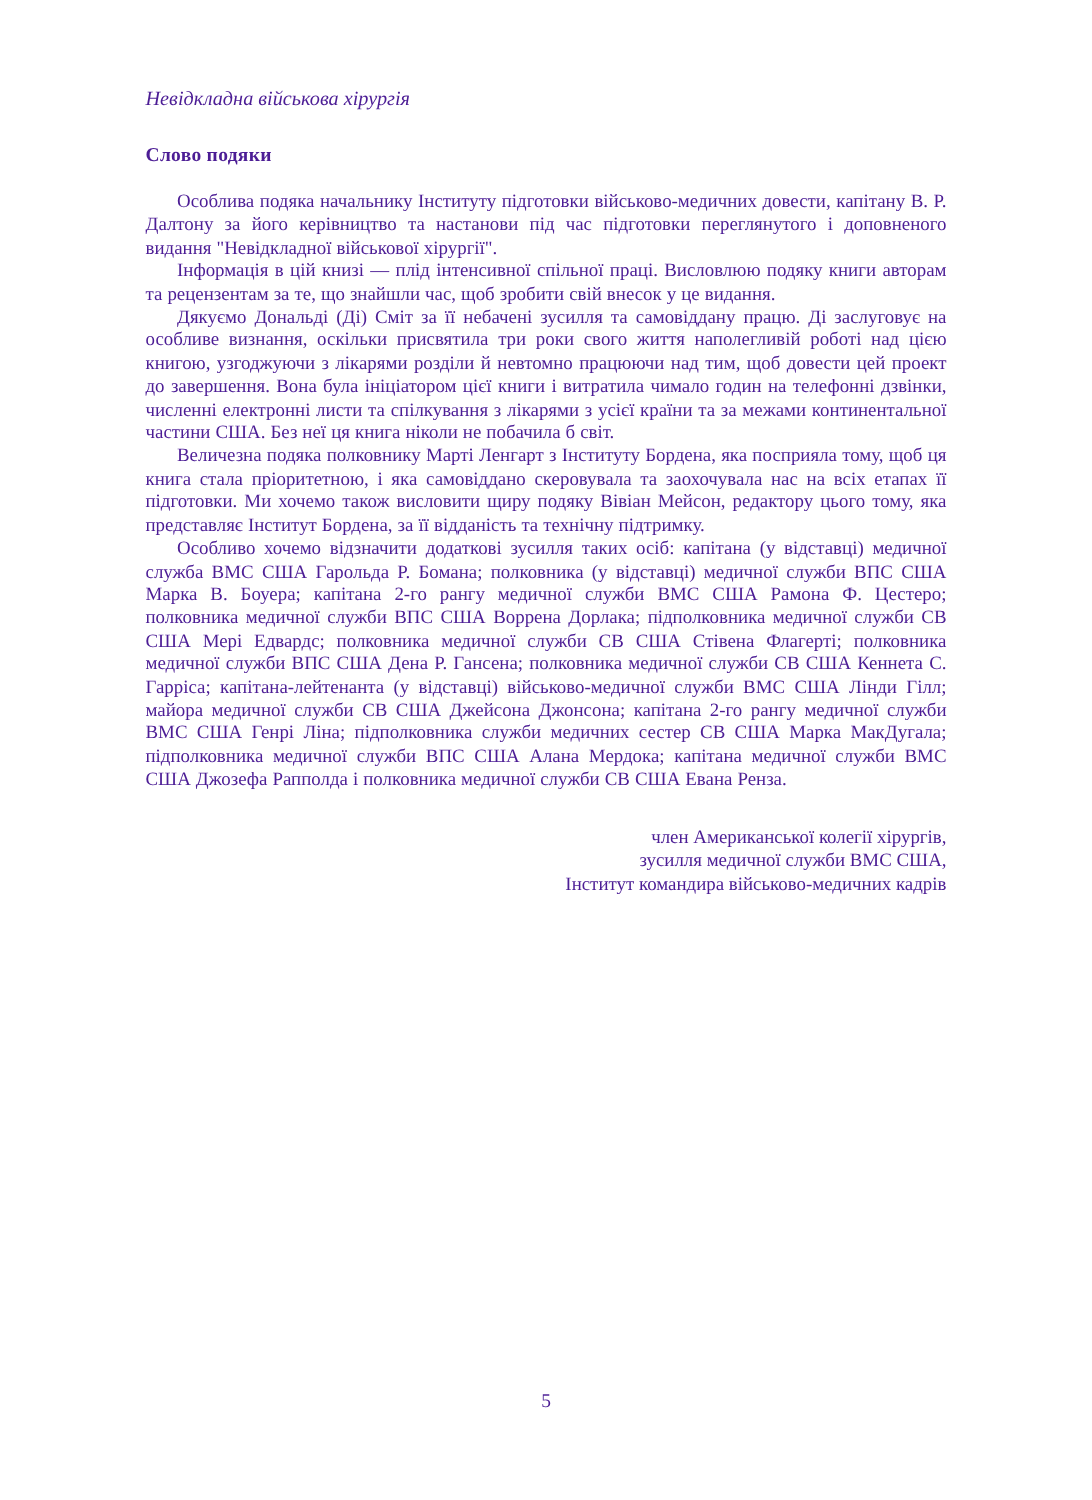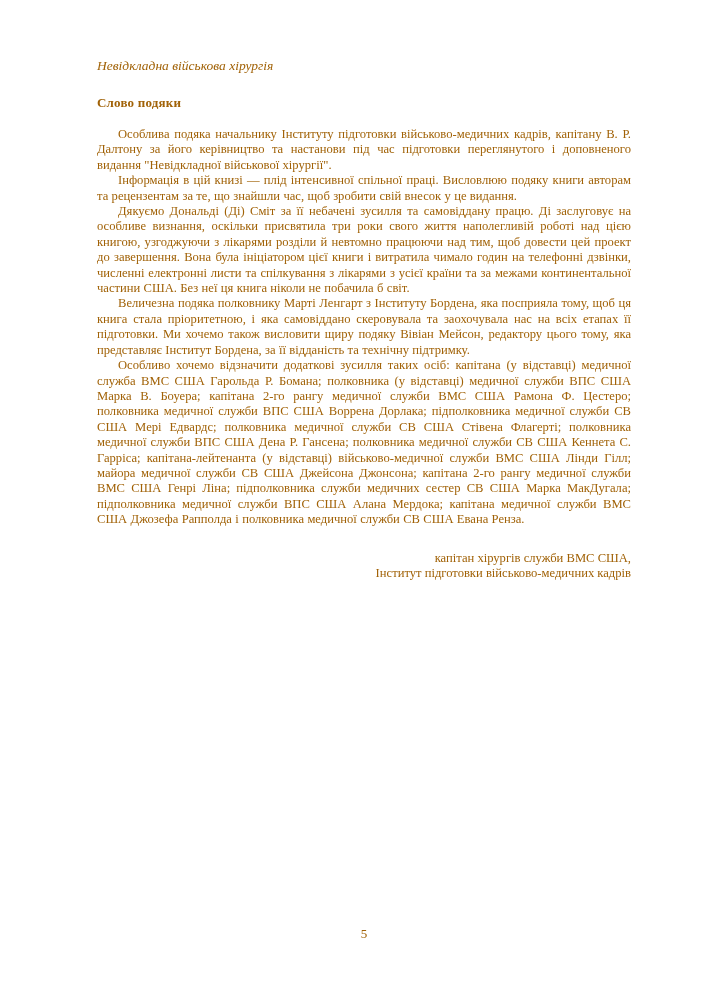--- a/index.html
+++ b/index.html
@@ -9,21 +9,21 @@
   }
   .page {
     position: relative;
     width: 728px;
     height: 1000px;
     margin: 0 auto;
     background: #ffffff;
     box-sizing: border-box;
     padding: 58px 97px 0 97px;
     font-family: "Liberation Serif", "DejaVu Serif", serif;
-    color: #a16207;
+    color: #4c1d95;
     overflow: hidden;
   }
   .running-title {
     font-style: italic;
     font-size: 13.5px;
     line-height: 16px;
     text-align: left;
   }
   .section-title {
     margin-top: 21px;
@@ -66,27 +66,28 @@
 </head>
 <body>
 
 <div class="page">
 
   <div class="running-title">Невідкладна військова хірургія</div>
 
   <h1 class="section-title">Слово подяки</h1>
 
   <div class="body-block">
-    <p class="body-para">Особлива подяка начальнику Інституту підготовки військово-медичних кадрів, капітану В. Р. Далтону за його керівництво та настанови під час підготовки переглянутого і доповненого видання "Невідкладної військової хірургії".</p>
+    <p class="body-para">Особлива подяка начальнику Інституту підготовки військово-медичних довести, капітану В. Р. Далтону за його керівництво та настанови під час підготовки переглянутого і доповненого видання "Невідкладної військової хірургії".</p>
     <p class="body-para">Інформація в цій книзі — плід інтенсивної спільної праці. Висловлюю подяку книги авторам та рецензентам за те, що знайшли час, щоб зробити свій внесок у це видання.</p>
     <p class="body-para">Дякуємо Дональді (Ді) Сміт за її небачені зусилля та самовіддану працю. Ді заслуговує на особливе визнання, оскільки присвятила три роки свого життя наполегливій роботі над цією книгою, узгоджуючи з лікарями розділи й невтомно працюючи над тим, щоб довести цей проект до завершення. Вона була ініціатором цієї книги і витратила чимало годин на телефонні дзвінки, численні електронні листи та спілкування з лікарями з усієї країни та за межами континентальної частини США. Без неї ця книга ніколи не побачила б світ.</p>
     <p class="body-para">Величезна подяка полковнику Марті Ленгарт з Інституту Бордена, яка посприяла тому, щоб ця книга стала пріоритетною, і яка самовіддано скеровувала та заохочувала нас на всіх етапах її підготовки. Ми хочемо також висловити щиру подяку Вівіан Мейсон, редактору цього тому, яка представляє Інститут Бордена, за її відданість та технічну підтримку.</p>
     <p class="body-para">Особливо хочемо відзначити додаткові зусилля таких осіб: капітана (у відставці) медичної служба ВМС США Гарольда Р. Бомана; полковника (у відставці) медичної служби ВПС США Марка В. Боуера; капітана 2-го рангу медичної служби ВМС США Рамона Ф. Цестеро; полковника медичної служби ВПС США Воррена Дорлака; підполковника медичної служби СВ США Мері Едвардс; полковника медичної служби СВ США Стівена Флагерті; полковника медичної служби ВПС США Дена Р. Гансена; полковника медичної служби СВ США Кеннета С. Гарріса; капітана-лейтенанта (у відставці) військово-медичної служби ВМС США Лінди Гілл; майора медичної служби СВ США Джейсона Джонсона; капітана 2-го рангу медичної служби ВМС США Генрі Ліна; підполковника служби медичних сестер СВ США Марка МакДугала; підполковника медичної служби ВПС США Алана Мердока; капітана медичної служби ВМС США Джозефа Рапполда і полковника медичної служби СВ США Евана Ренза.</p>
   </div>
 
   <div class="signature-block">
-    <div class="signature-line">капітан хірургів служби ВМС США,</div>
-    <div class="signature-line">Інститут підготовки військово-медичних кадрів</div>
+    <div class="signature-line">член Американської колегії хірургів,</div>
+    <div class="signature-line">зусилля медичної служби ВМС США,</div>
+    <div class="signature-line">Інститут командира військово-медичних кадрів</div>
   </div>
 
   <div class="page-number">5</div>
 
 </div>
 
 </body></html>

